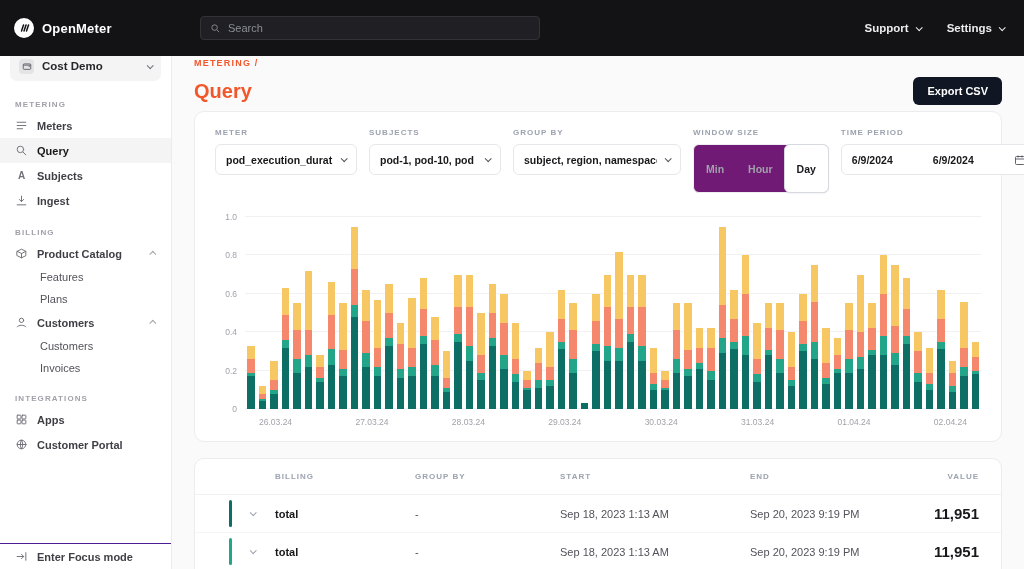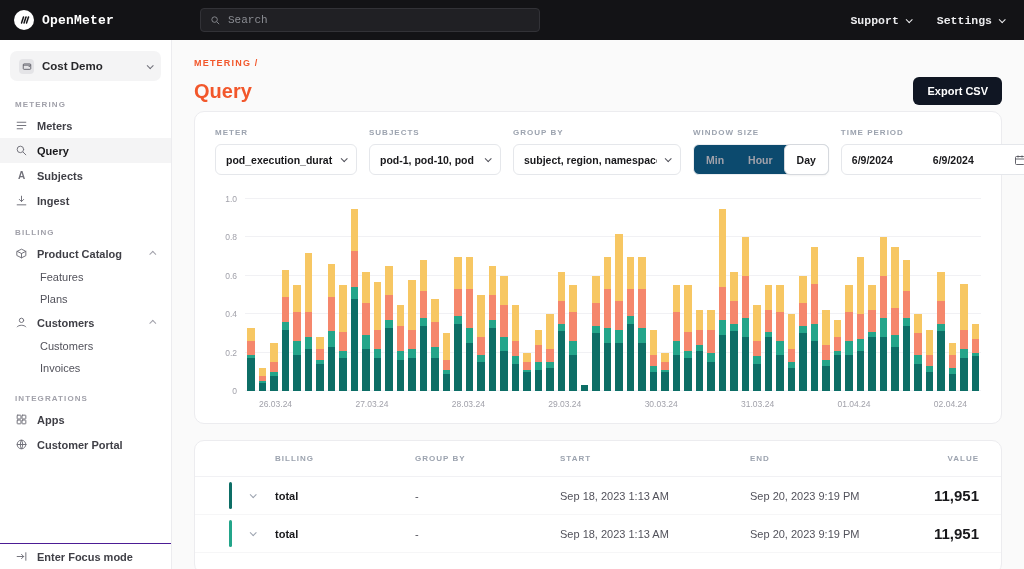--- a/index.html
+++ b/index.html
@@ -1,21 +1,21 @@
 <!DOCTYPE html>
 <html><head>
 <meta charset="utf-8">
 <style>
   * { margin:0; padding:0; box-sizing:border-box; }
   html,body { width:1024px; height:569px; overflow:hidden; background:#fff;
     font-family:"Liberation Sans","DejaVu Sans",sans-serif; }
 
   
-  .topbar { position:fixed; top:0; left:0; width:1024px; height:40px; background:#131316;
-    display:flex; align-items:center; z-index:30;font-family:Liberation Mono, monospace; }
+  .topbar { position:fixed; top:0; left:0; width:1024px; height:56px; background:#131316;
+    display:flex; align-items:center; z-index:30; }
   .brand { width:172px; display:flex; align-items:center; gap:8px; padding-left:14px; cursor:pointer; }
   .brand-name { color:#fff; font-size:13px; font-weight:700; letter-spacing:.2px; }
   .logo-badge { width:20px; height:20px; border-radius:50%; background:#fff; display:flex;
     align-items:center; justify-content:center; }
   .logo-badge svg { width:12px; height:12px; }
   .searchbox { margin-left:28px; width:340px; height:24px; background:#202024; border:1px solid #323237;
     border-radius:4px; display:flex; align-items:center; gap:7px; padding:0 9px; }
   .searchbox svg { width:11px; height:11px; stroke:#8b8d93; fill:none; stroke-width:2; }
   .searchbox input { flex:1; background:transparent; border:none; outline:none; color:#d4d4d8;
     font-size:11px; font-family:inherit; }
@@ -67,21 +67,21 @@
   .fgroup { display:flex; flex-direction:column; gap:7px; }
   .flabel { font-size:8px; font-weight:700; letter-spacing:1px; color:#9ca3af; }
   .control { height:31px; border:1px solid #e5e7eb; border-radius:6px; background:#fff;
     display:flex; align-items:center; gap:8px; padding:0 10px; font-size:10.5px; color:#18181b;
     font-weight:600; cursor:pointer; white-space:nowrap; }
   .control .val { overflow:hidden; text-overflow:clip; }
   .control .chev { color:#52525b; flex:none; margin-left:auto; }
   .ctl-meter { width:142px; }
   .ctl-subjects { width:132px; }
   .ctl-groupby { width:168px; }
-  .segmented { height:31px; border:1px solid #eceef1; border-radius:6px; background:#0c4a6e;
+  .segmented { height:49px; border:1px solid #eceef1; border-radius:6px; background:#701a75;
     display:flex; align-items:stretch; }
   .seg-opt { display:flex; align-items:center; padding:0 12px; font-size:10.5px; color:#a1a1aa;
     font-weight:600; cursor:pointer; }
   .seg-opt.selected { border:1px solid #d6d9de; border-radius:6px; color:#18181b; background:#fff;
     margin:-1px; box-shadow:0 1px 2px rgba(0,0,0,.05); }
   .ctl-time { width:196px; justify-content:space-between; cursor:pointer; }
   .ctl-time svg { width:12px; height:12px; stroke:#52525b; fill:none; stroke-width:1.8; flex:none; }
 
   
   .chart-wrap { margin-top:24px; }

